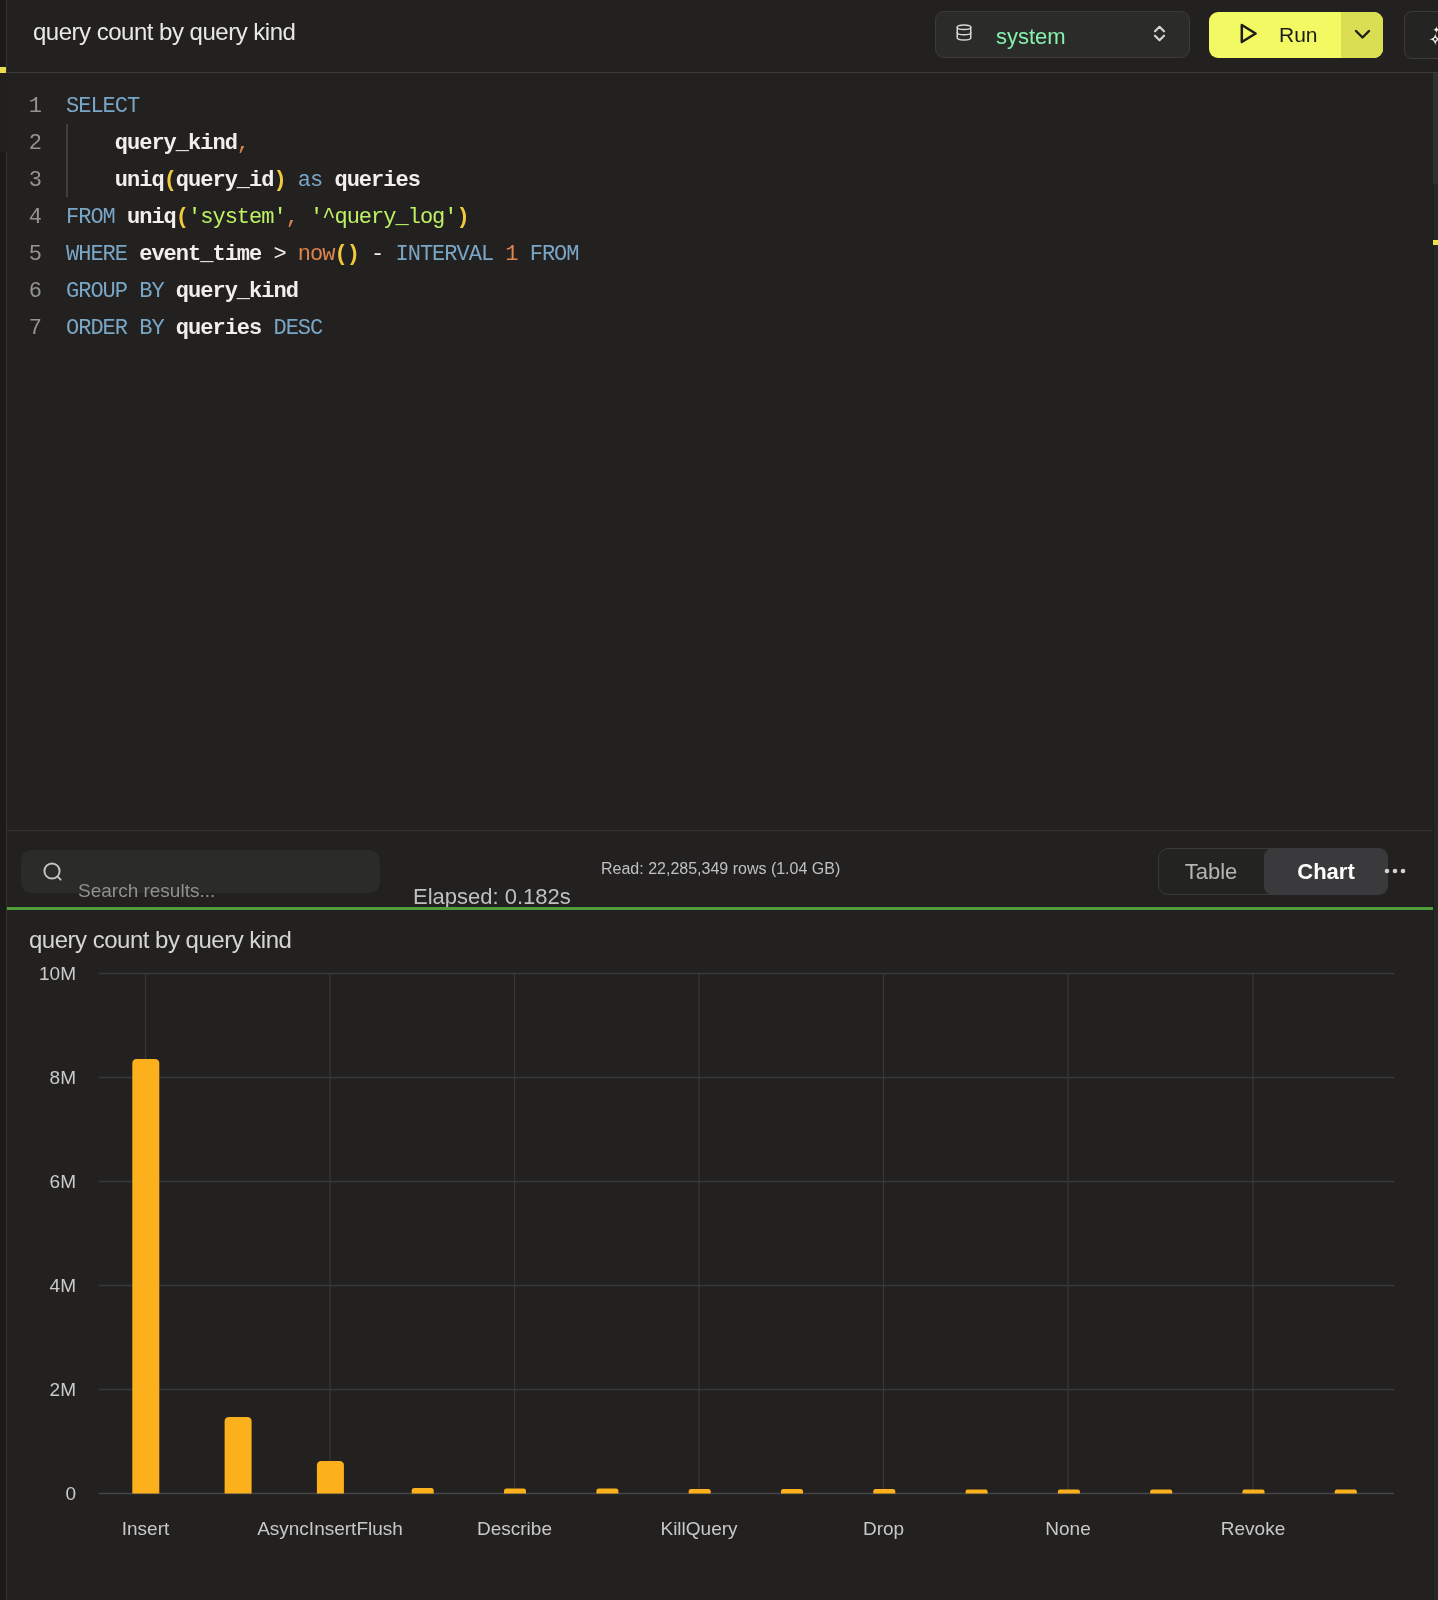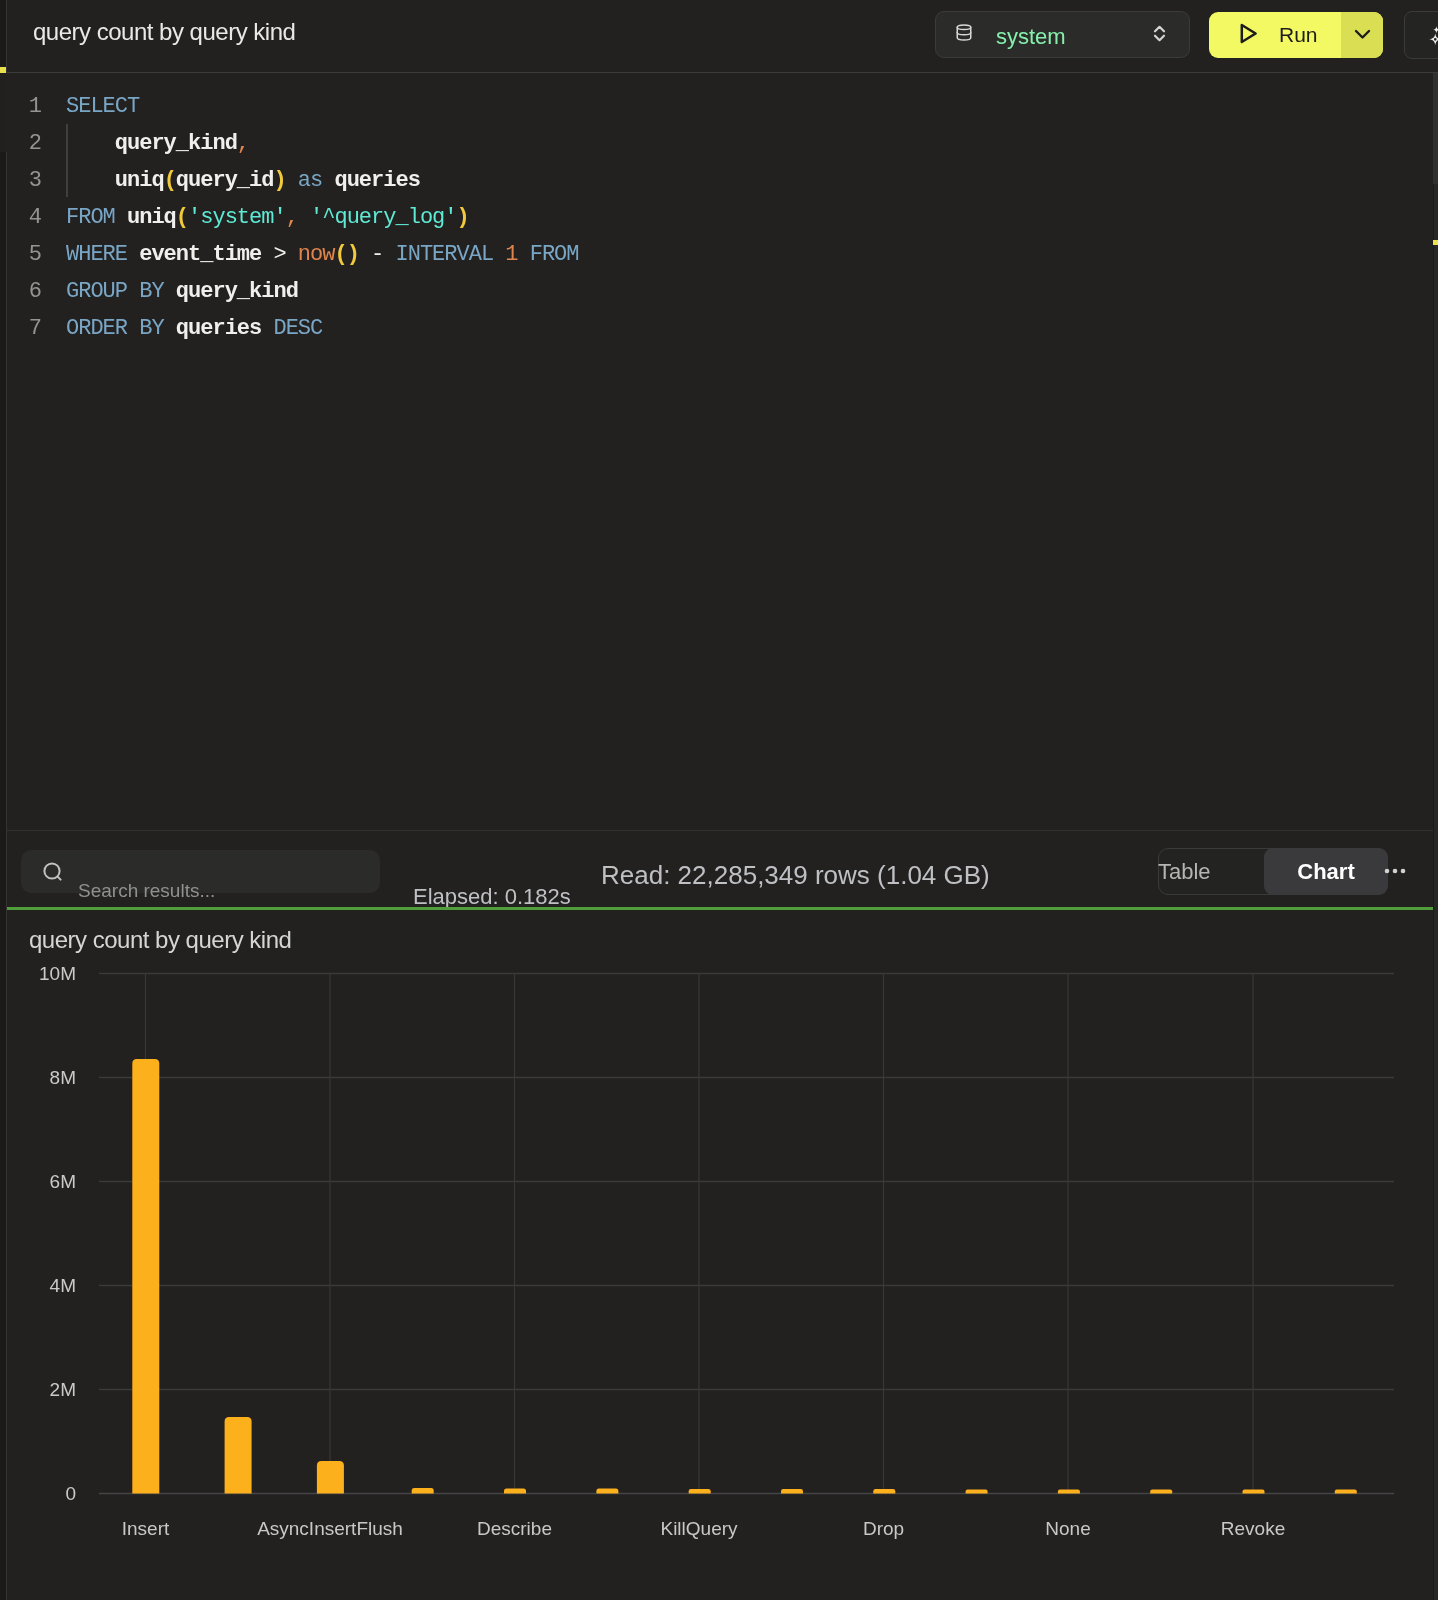--- a/index.html
+++ b/index.html
@@ -23,32 +23,32 @@
   .runtxt { left:1279px; top:23px; font-size:21px; color:#1d1d1b; }
 
   .aibtn { left:1404px; top:11px; width:44px; height:48px; border-radius:8px; background:#242422; border:1px solid #3b3b39; }
 
   
   .gutter { font-family:"Liberation Mono", monospace; font-size:22px; letter-spacing:-1.0px; color:#949492; }
   .code { font-family:"Liberation Mono", monospace; font-size:22px; letter-spacing:-1.0px; color:#f0efec; white-space:pre; }
   .kw { color:#7aa6c6;text-align:center; }
   .id { font-weight:bold; color:#f0efec;margin-top:40px; }
   .pa { color:#f1c93d; font-weight:bold; }
-  .st { color:#5eead4; }
+  .st { color:#bef264; }
   .or { color:#e0854d; }
   .guide { left:66px; top:124px; width:2px; height:73px; background:#3f3f3d; }
 
   
   .toolbar { left:7px; top:830px; right:0px; height:77px; border-top:1px solid #323230; background:#222120; }
   .search { left:21px; top:850px; width:359px; height:43px; border-radius:10px; background:#2b2b29; }
   .searchtxt { left:78px; top:880px; font-size:19px; color:#90908e; }
   .elapsed { left:413px; top:860px; font-size:22px; color:#bfc0c4;margin-top:24px; }
-  .readtxt { left:601px; top:860px; font-size:26px; color:#bfc0c4; }
+  .readtxt { left:601px; top:860px; font-size:16px; color:#bfc0c4; }
   .toggle { left:1158px; top:848px; width:212px; height:47px; border-radius:10px; border:1px solid #3a3a38; background:#232321; }
-  .tableseg { left:1158px; top:848px; width:106px; height:47px; font-size:22px; color:#b5b5b3; line-height:47px; }
+  .tableseg { left:1158px; top:848px; width:106px; height:47px; font-size:22px; color:#b5b5b3; text-align:center; line-height:47px; }
   .chartseg { left:1264px; top:848px; width:124px; height:47px; border-radius:9px; background:#3a3a3c; font-size:22px; font-weight:bold; color:#ffffff; text-align:center; line-height:47px; }
 
   .greenline { left:7px; top:907px; width:1426px; height:3px; background:#509d3c; }
 
   
   .charttitle { left:29px; top:926px; font-size:24px; letter-spacing:-0.5px; color:#d5d5d3; }
 
   
   .rightrail { right:0; top:73px; width:5px; height:1527px; background:#272725; border-left:1px solid #1c1c1a; }
   .rrthumb { right:0; top:73px; width:5px; height:111px; background:#30302e; }

